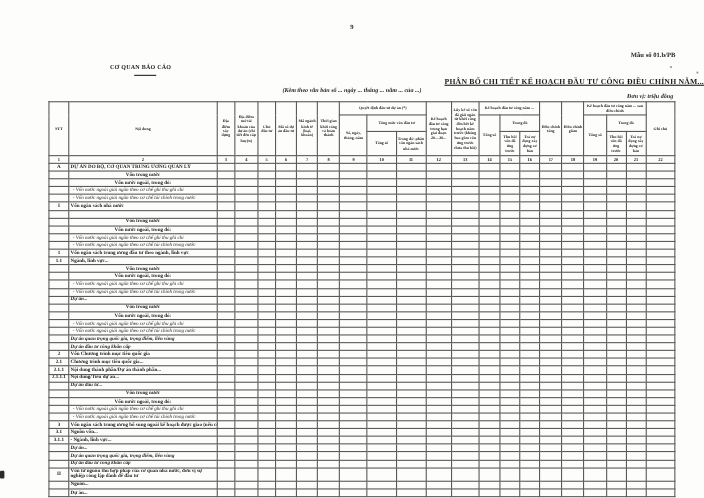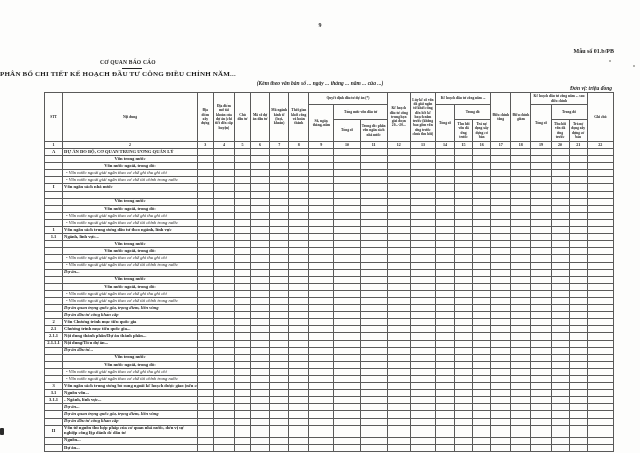--- a/index.html
+++ b/index.html
@@ -3,21 +3,21 @@
 <meta charset="utf-8">
 <style>
   html,body{margin:0;padding:0;}
   body{width:640px;height:453px;background:#ffffff;font-family:"Liberation Serif", serif;color:#1c1c1c;}
   .sheet{position:relative;width:640px;height:453px;background:#fdfdfc;overflow:hidden;}
 
   .page-number{position:absolute;top:22px;left:0;width:640px;text-align:center;font-size:6px;font-weight:bold;}
   .form-code{position:absolute;top:48px;right:26px;font-size:6px;font-weight:bold;}
   .agency{position:absolute;top:59px;left:100px;font-size:5.5px;font-weight:bold;letter-spacing:.2px;}
   .agency-rule{position:absolute;top:68px;left:122px;width:20px;border-top:1px solid #222;}
-  .doc-title{position:absolute;top:70px;left:0;width:640px;text-align:left;font-size:7px;font-weight:bold;letter-spacing:.2px;}
+  .doc-title{position:absolute;top:70px;left:0;width:640px;text-align:right;font-size:7px;font-weight:bold;letter-spacing:.2px;text-decoration:underline;}
   .doc-subtitle{position:absolute;top:80px;left:0;width:640px;text-align:center;font-size:5.5px;font-style:italic;font-weight:bold;}
   .unit-note{position:absolute;top:85px;right:28px;font-size:5.5px;font-style:italic;font-weight:bold;}
 
   table.grid{position:absolute;top:92px;left:44px;width:570px;border-collapse:collapse;table-layout:fixed;}
   .grid th,.grid td{border:0.5px solid #5a5a5a;padding:0;overflow:hidden;}
   .grid thead th{font-size:3.6px;line-height:1.2;font-weight:bold;text-align:center;vertical-align:middle;padding:0 1px;}
   .t1{height:12px;} .t2{height:15px;} .t3{height:22px;}
   .numrow td{height:6px;font-size:4px;font-weight:bold;text-align:center;line-height:1;}
   .grid tbody td{height:6.1px;font-size:4.6px;line-height:1;vertical-align:middle;white-space:nowrap;}
   .grid tbody tr.tall td{height:11px;white-space:normal;line-height:1.05;}

